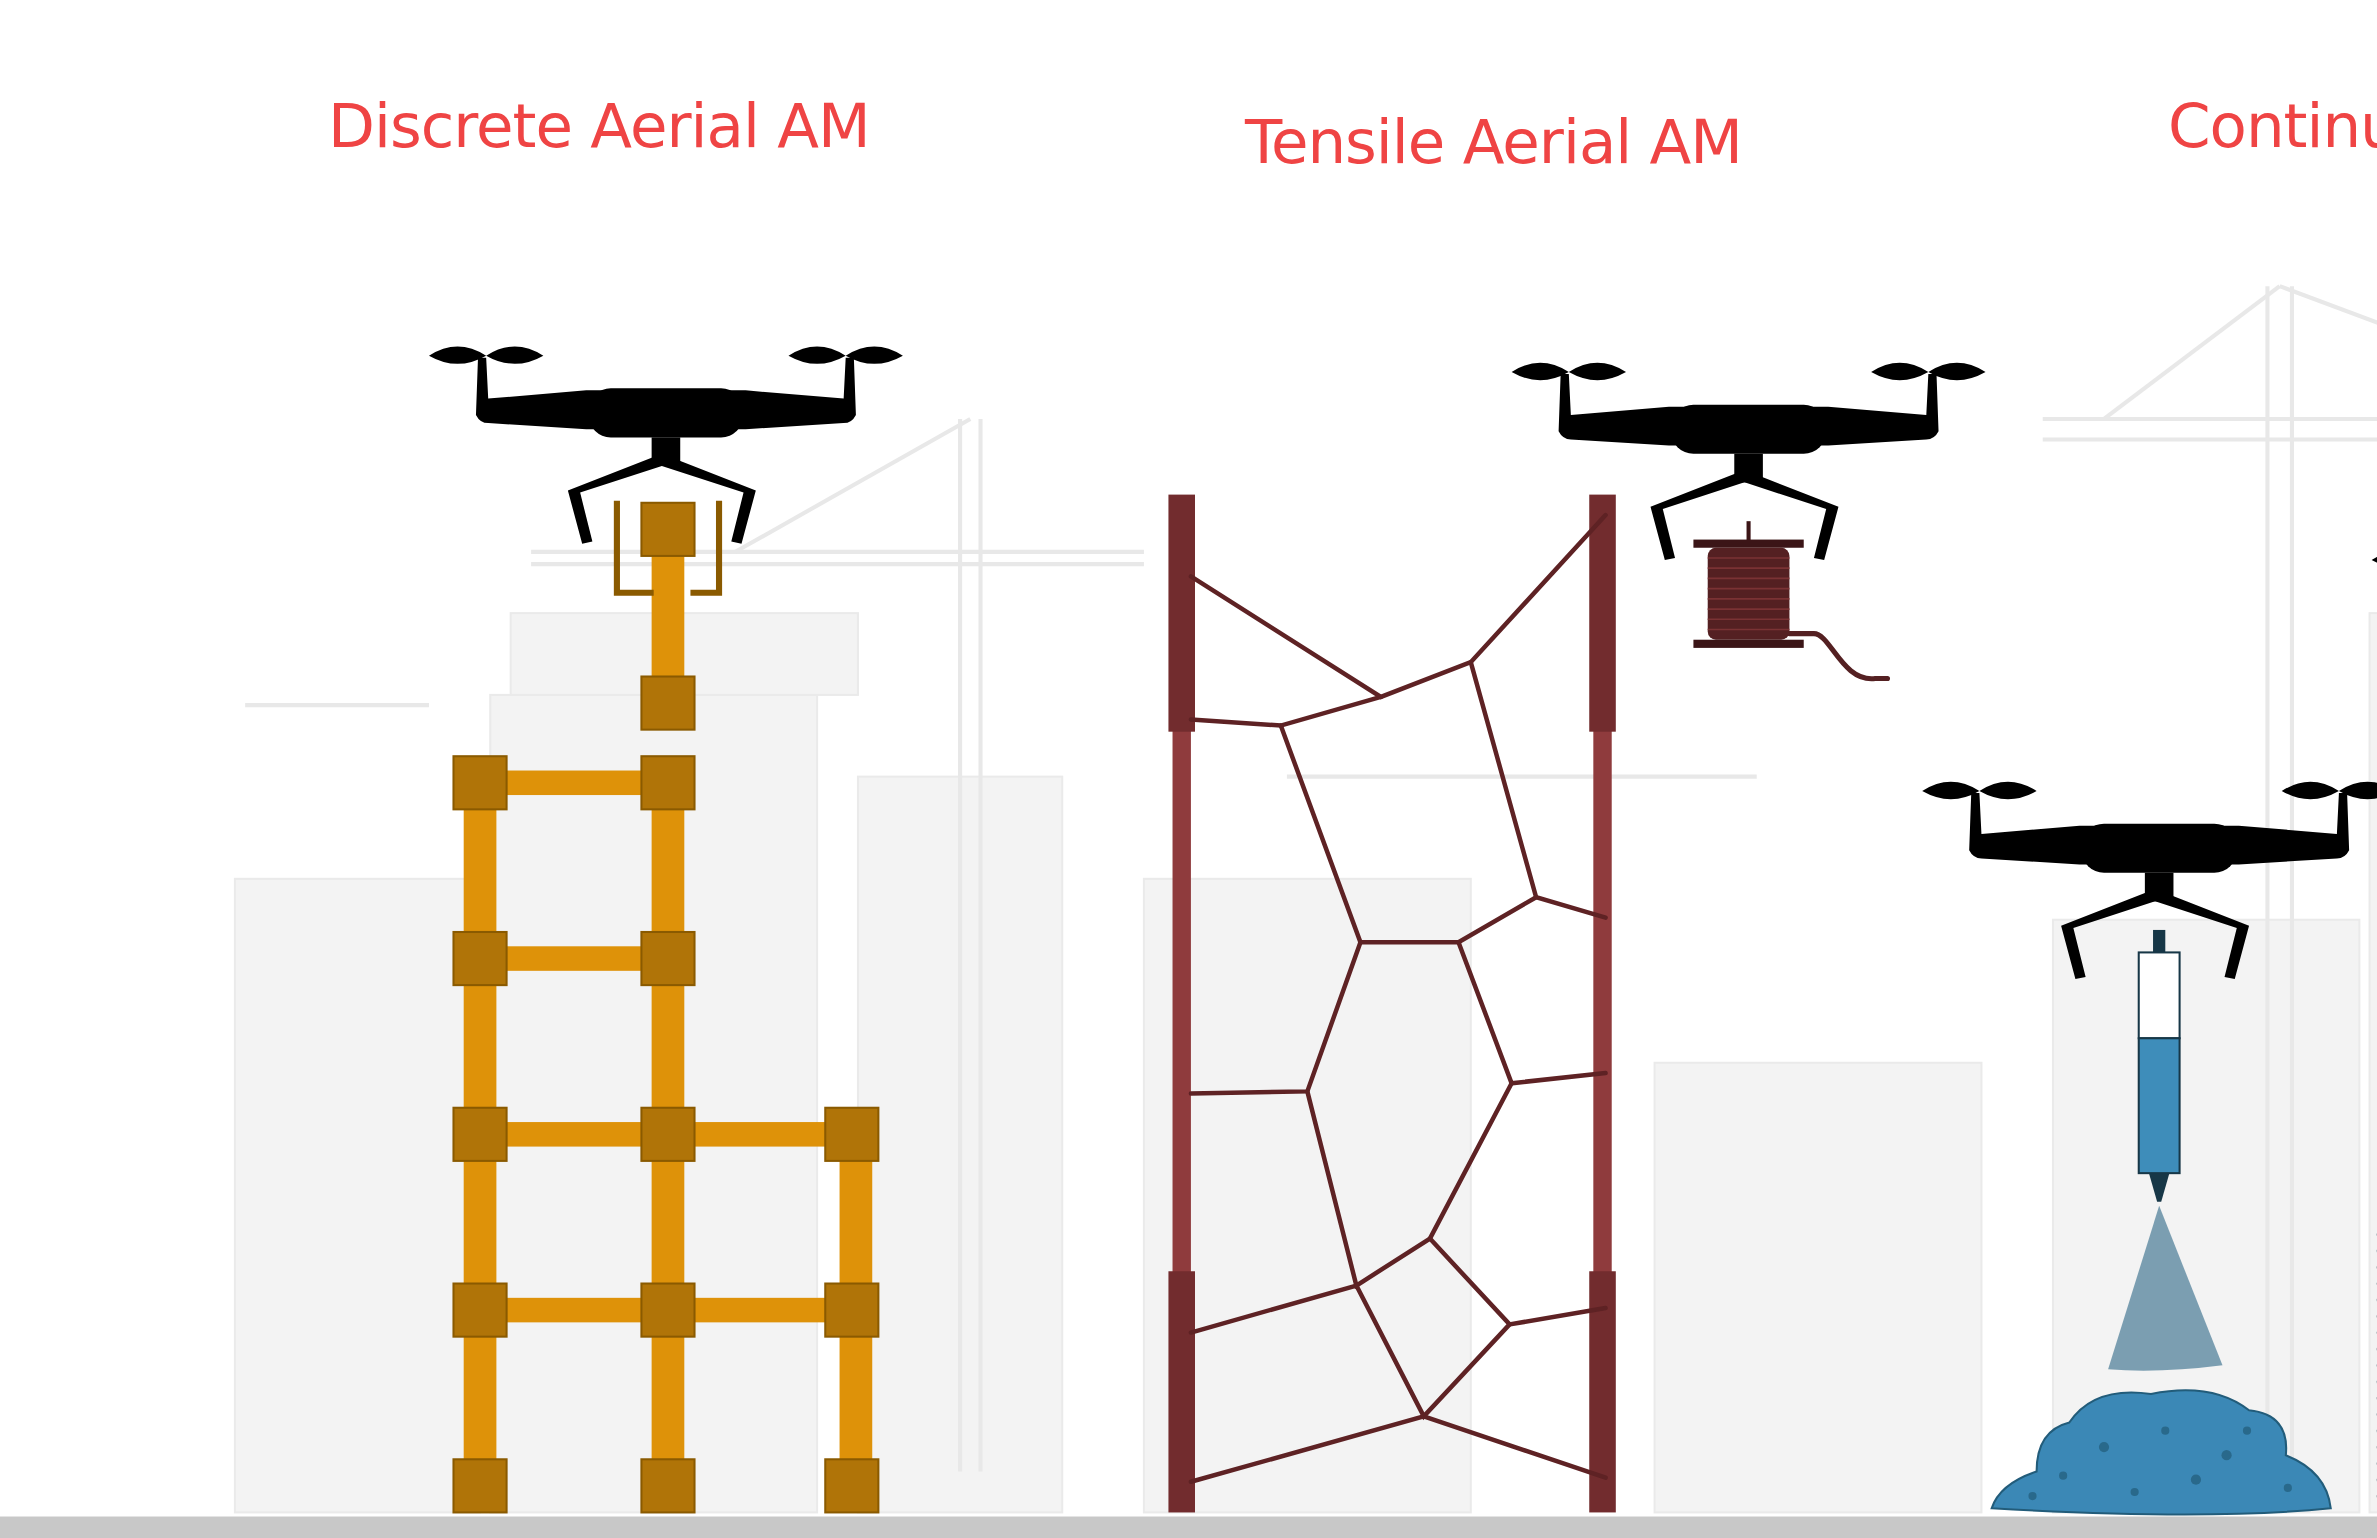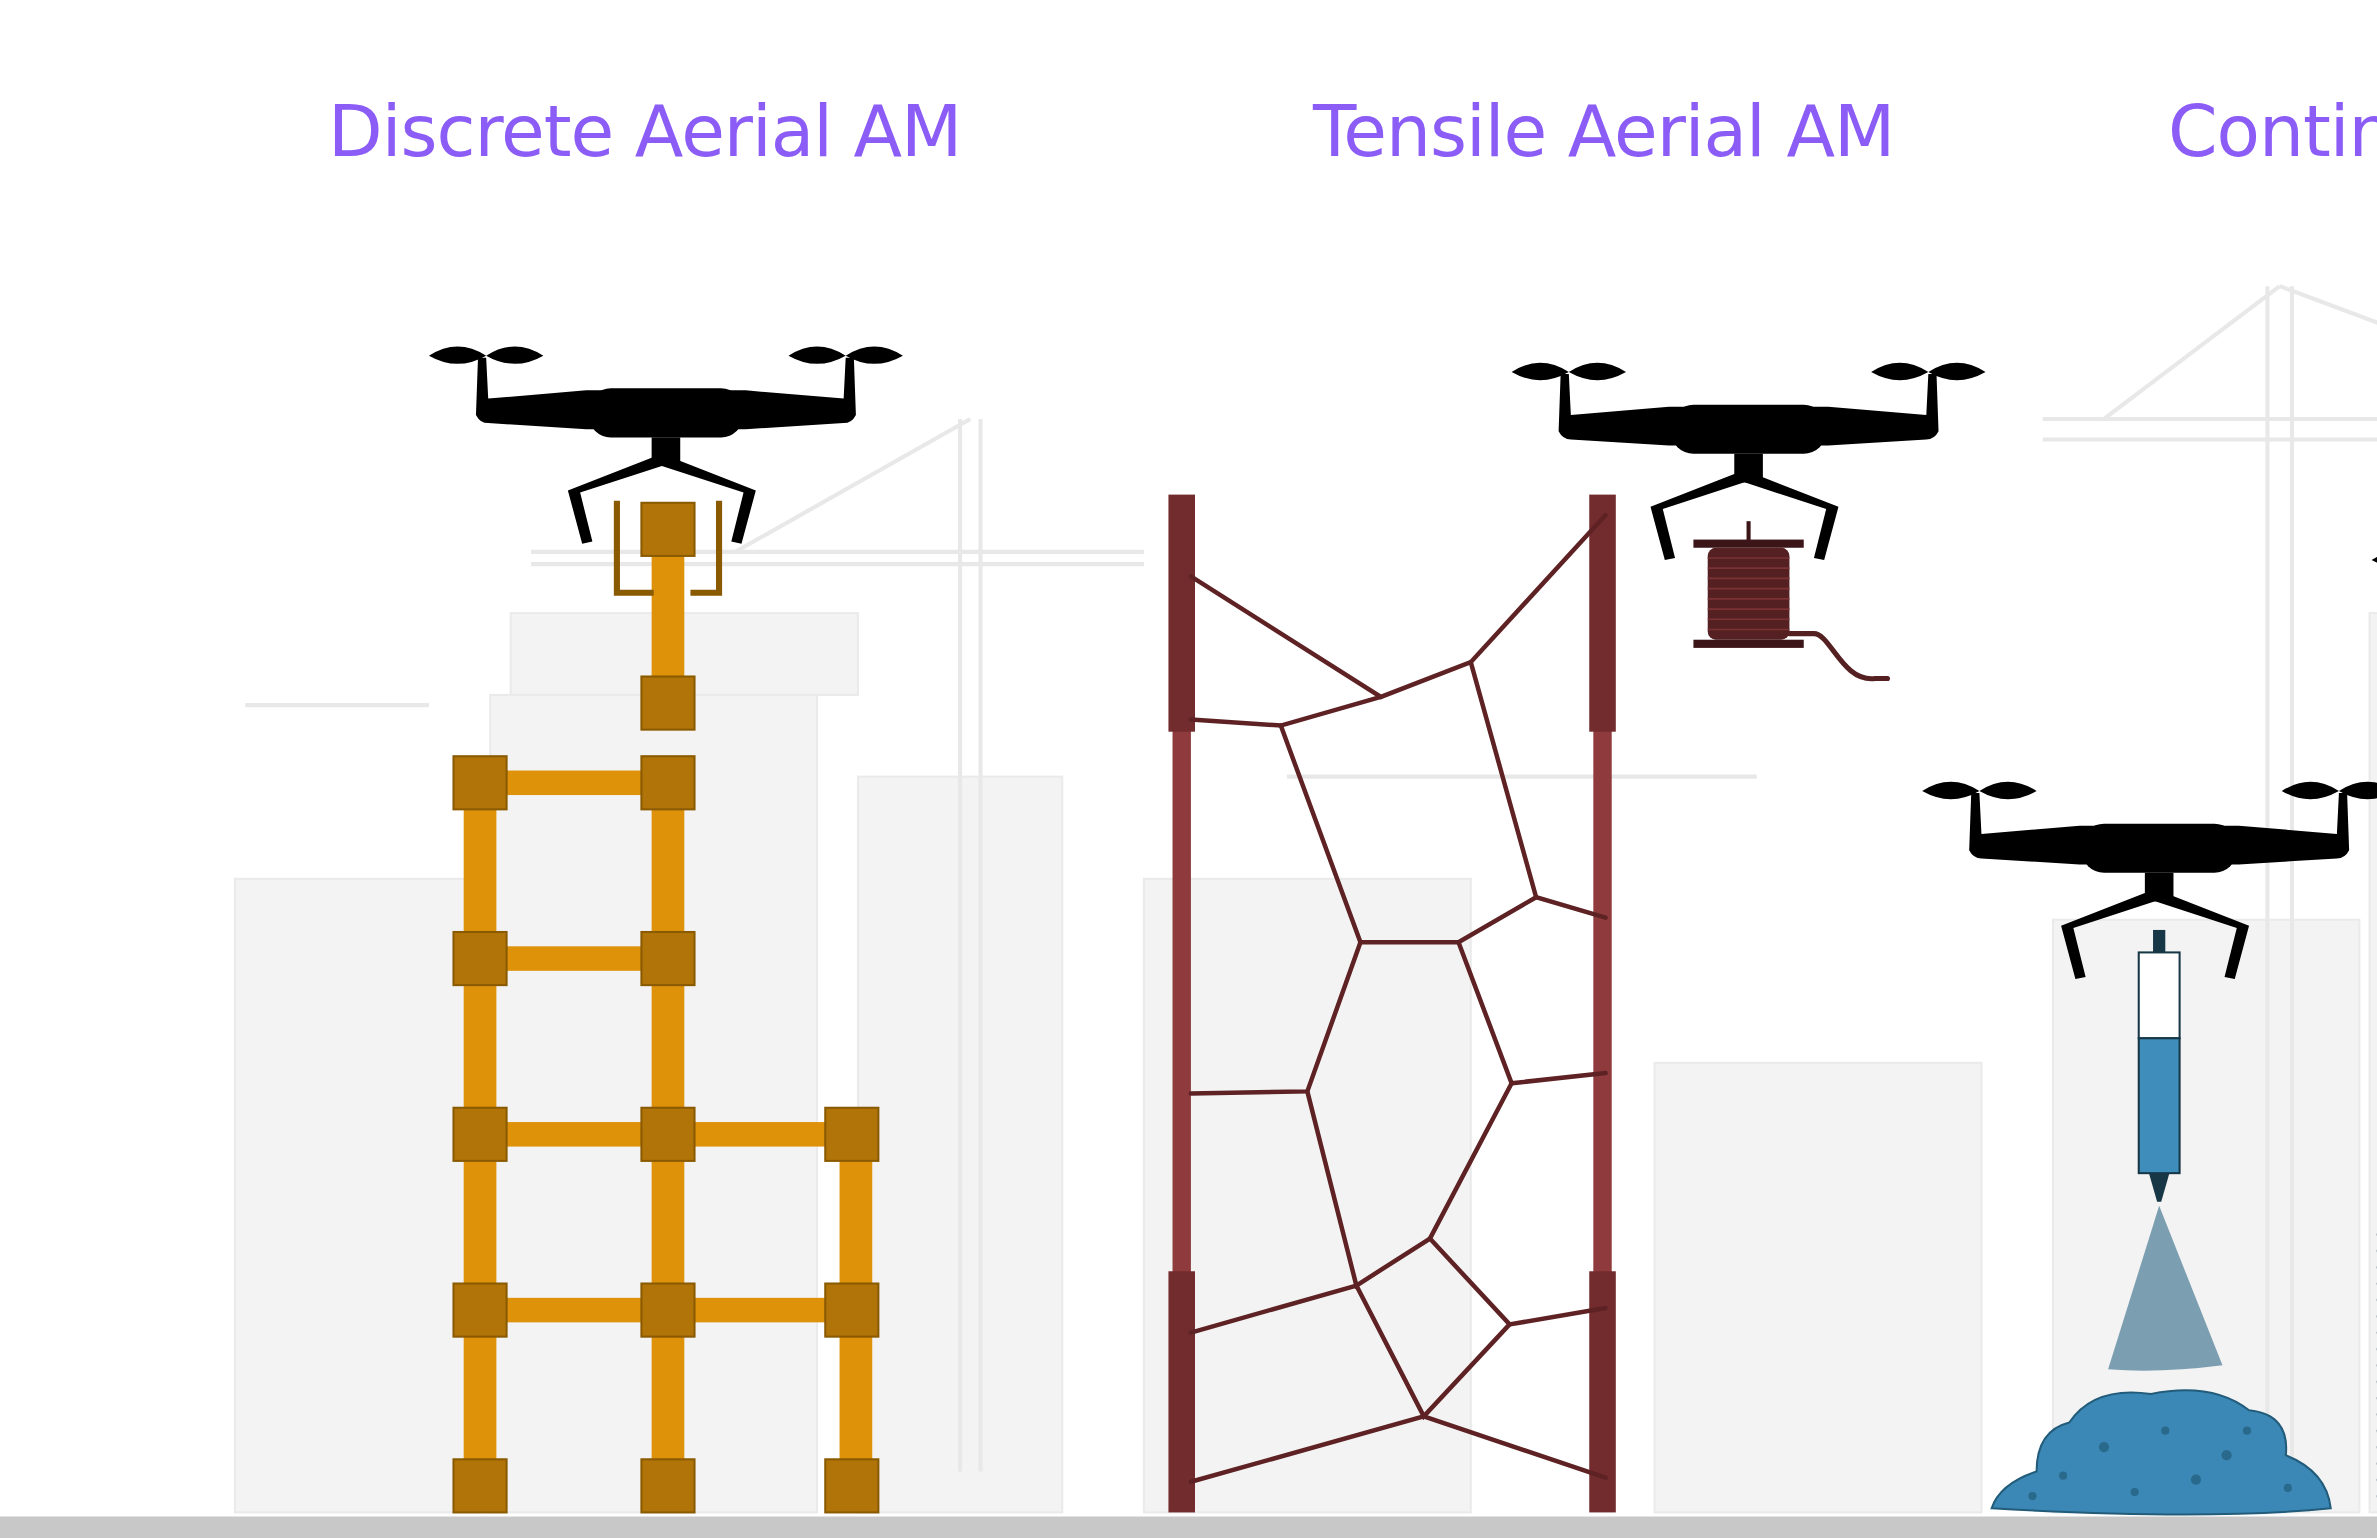--- a/index.html
+++ b/index.html
@@ -1,24 +1,24 @@
 <!DOCTYPE html>
 <html style="font-size:7.6px"><head>
   <meta charset="utf-8">
   <style>
     html, body { margin: 0; padding: 0; background: #ffffff; }
     body { width: 3203px; height: 1539px; overflow: hidden; position: relative; }
     #stage { position: absolute; left: 0; top: 0; width: 3203px; height: 1539px; }
     .title {
       position: absolute; top: 90px; height: 109px;
-      font-family: "DejaVu Sans", sans-serif; font-size: 71px; color: #8b5cf6;
+      font-family: "DejaVu Sans", sans-serif; font-size: 61px; color: #ef4444;
       white-space: nowrap; letter-spacing: -1px;
     }
     #t-discrete { left: 328px; }
-    #t-tensile { left: 1313px; }
+    #t-tensile { left: 1245px; margin-top: 16px; }
     #t-continuous { left: 2168px; }
     svg { position: absolute; left: 0; top: 0; }
   </style>
 </head>
 <body>
 
 <div id="stage">
 
   <div class="title" id="t-discrete">Discrete Aerial AM</div>
   <div class="title" id="t-tensile">Tensile Aerial AM</div>

